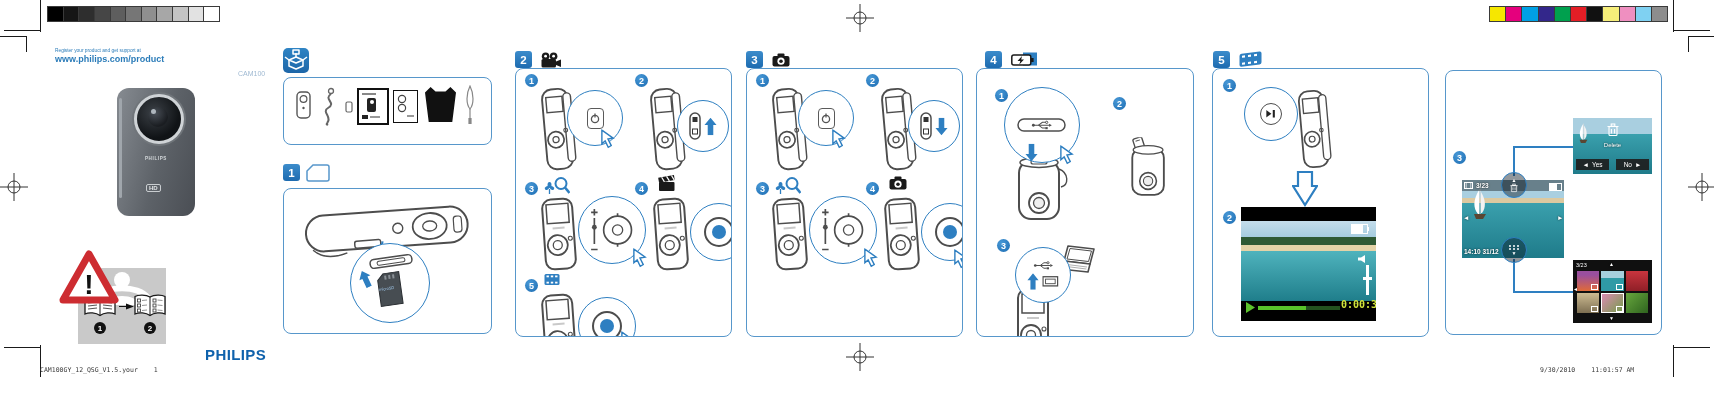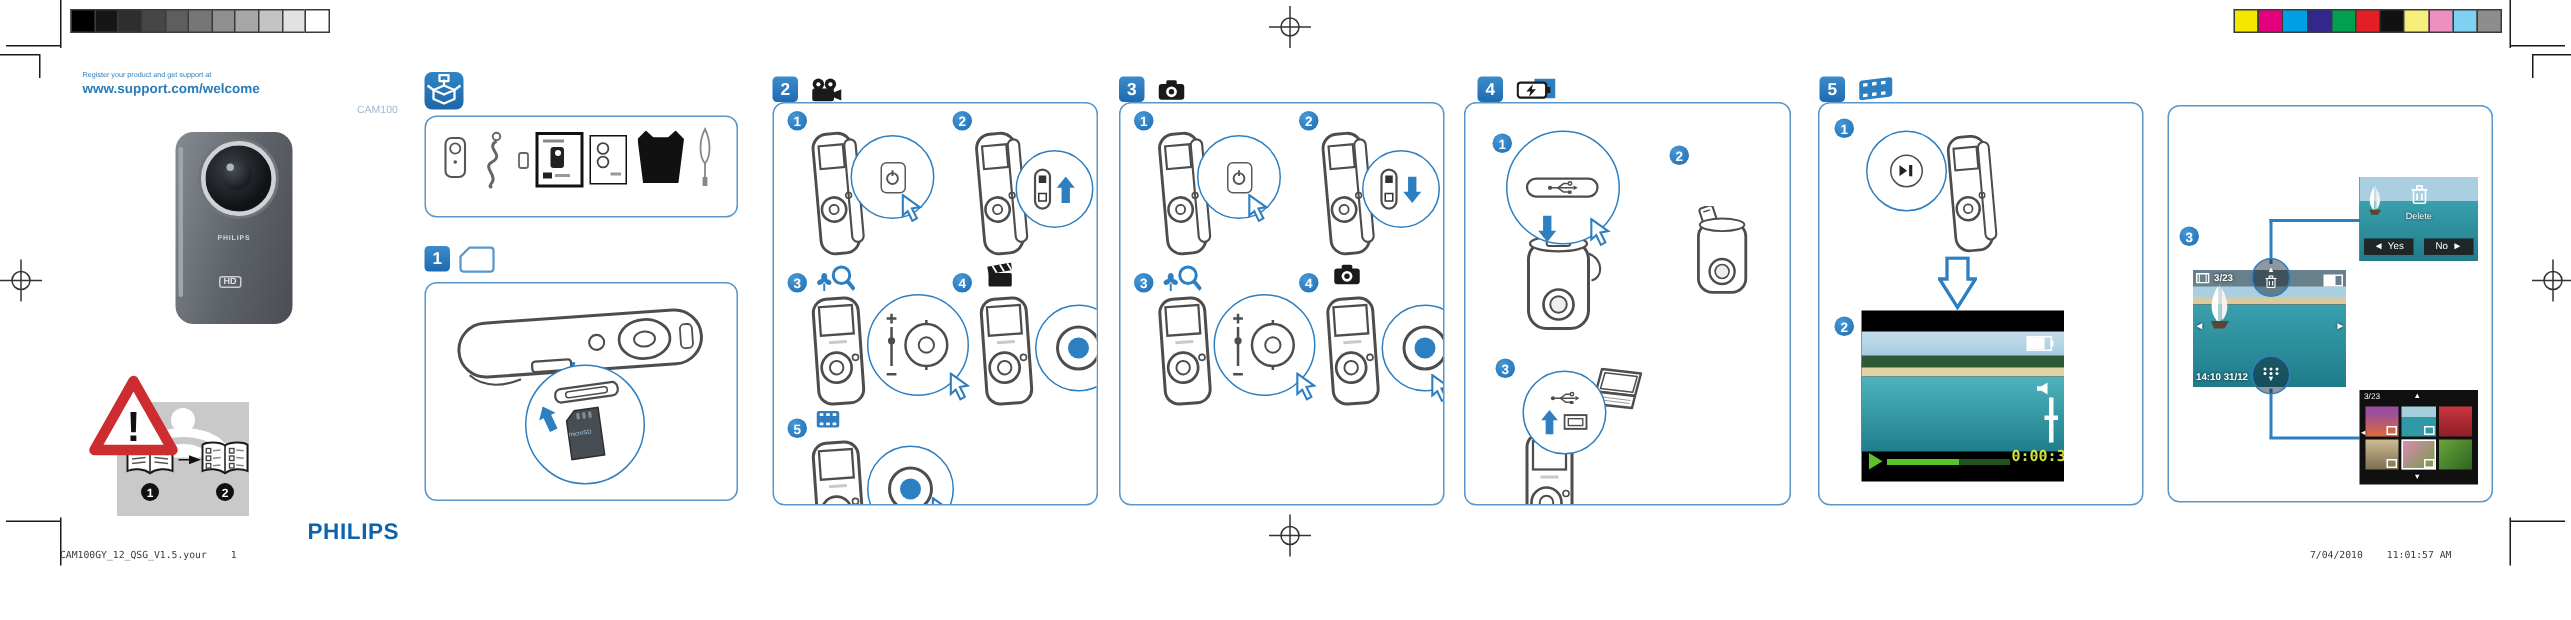--- a/index.html
+++ b/index.html
@@ -338,21 +338,21 @@
   </svg>
 <svg class="abs" style="left:1688px;top:173px" width="28" height="28">
     <g fill="none" stroke="#333" stroke-width="1">
       <circle cx="14" cy="14" r="6"></circle>
       <line x1="14" y1="0" x2="14" y2="28"></line>
       <line x1="0" y1="14" x2="28" y2="14"></line>
     </g>
   </svg>
 
 <div class="abs" style="left:55px;top:48px;font-size:4.8px;color:#2b7cb9">Register your product and get support at</div>
-<div class="abs" style="left:55px;top:54px;font-size:9px;font-weight:600;color:#2b7cb9">www.support.com/welcome</div>
+<div class="abs" style="left:55px;top:54px;font-size:9px;font-weight:600;color:#2b7cb9">www.philips.com/product</div>
 <div class="abs" style="left:238px;top:70px;font-size:7px;color:#9fb9d2">CAM100</div>
 
 <div class="abs" style="left:113px;top:86px;width:86px;height:132px">
   <div class="abs" style="left:4px;top:2px;width:78px;height:128px;border-radius:12px;background:linear-gradient(105deg,#868b91,#5d6268 55%,#4a4e54)"></div>
   <div class="abs" style="left:6px;top:12px;width:3px;height:100px;border-radius:2px;background:#a0a6ac"></div>
   <div class="abs" style="left:21px;top:8px;width:44px;height:44px;border-radius:50%;border:3px solid #cfd3d6;box-shadow:0 0 0 2px #70757a;background:radial-gradient(circle at 38% 35%,#3b4046,#101316 65%)">
     <div class="abs" style="left:11px;top:10px;width:20px;height:20px;border-radius:50%;background:radial-gradient(circle at 35% 30%,#4a5058,#1a1d21 70%)"></div>
     <div class="abs" style="left:14px;top:12px;width:5px;height:5px;border-radius:50%;background:#aeb6bd"></div>
   </div>
   <div class="abs" style="left:4px;top:70px;width:78px;text-align:center;font-size:4.6px;letter-spacing:.6px;color:#d4d8db;font-weight:bold">PHILIPS</div>
@@ -781,14 +781,14 @@
       </div>
     <span class="wtxt" style="left:0;top:26px;font-size:5px">◄</span>
     <span class="wtxt" style="left:36px;top:55px;font-size:5px">▼</span>
   </div>
 </div>
 
 <div class="abs" style="left:40px;top:366px;font-family:'DejaVu Sans Mono',monospace;font-size:6.5px;color:#3a3a3a">
   <span>CAM100GY_12_QSG_V1.5.your</span><span style="margin-left:16px">1</span>
 </div>
 <div class="abs" style="left:1540px;top:366px;font-family:'DejaVu Sans Mono',monospace;font-size:6.5px;color:#3a3a3a">
-  <span>7/04/2010</span><span style="margin-left:16px">11:01:57 AM</span>
+  <span>9/30/2010</span><span style="margin-left:16px">11:01:57 AM</span>
 </div>
 
 </body></html>

